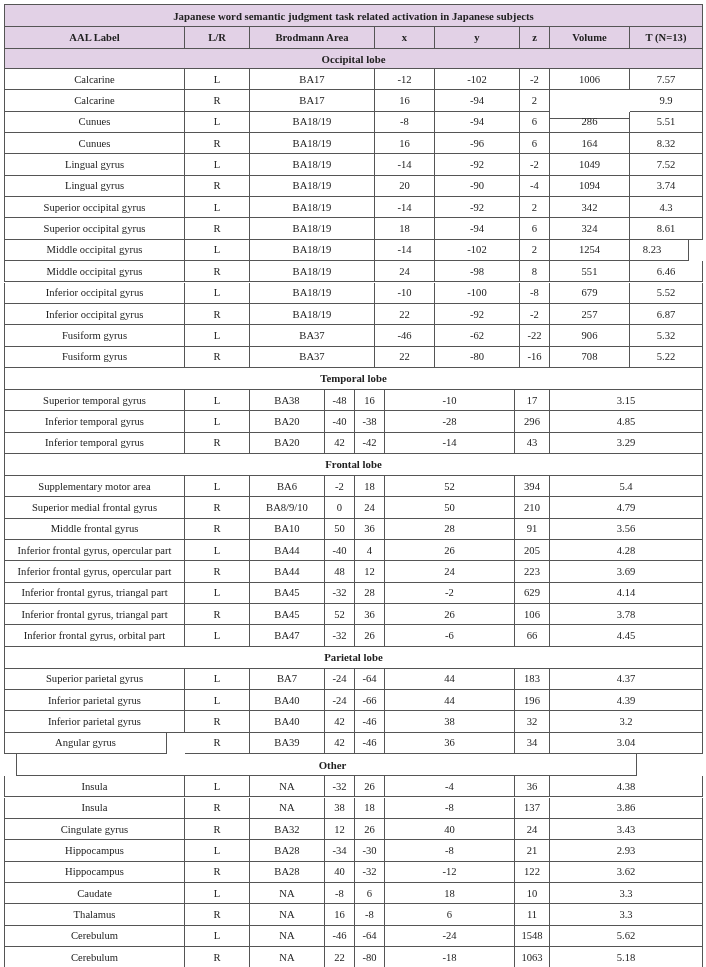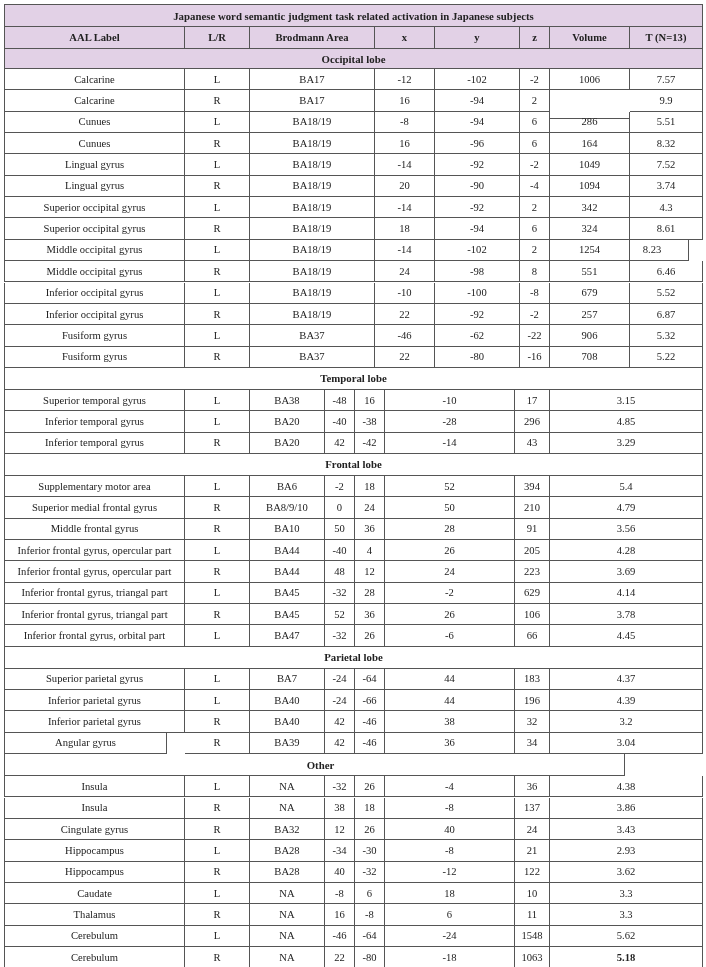--- a/index.html
+++ b/index.html
@@ -331,21 +331,21 @@
       <div class="cell first" style="left: 0px; width: 163px;">Angular gyrus</div>
       <div class="cell" style="left: 181px; width: 65px;">R</div>
       <div class="cell" style="left: 246px; width: 75px;">BA39</div>
       <div class="cell" style="left: 321px; width: 30px;">42</div>
       <div class="cell" style="left: 351px; width: 30px;">-46</div>
       <div class="cell" style="left: 381px; width: 130px;">36</div>
       <div class="cell" style="left: 511px; width: 35px;">34</div>
       <div class="cell" style="left: 546px; width: 153px;">3.04</div>
     </div>
     <div class="row" style="top: 750.15px; height: 22px;">
-      <div class="cell first section" style="left: 0px; width: 621px; padding-left: 12px;">Other</div>
+      <div class="cell first section" style="left: 12px; width: 621px; padding-left: 12px;">Other</div>
     </div>
     <div class="row" style="top: 772.15px; height: 21.35px;">
       <div class="cell first" style="left: 0px; width: 181px;">Insula</div>
       <div class="cell" style="left: 181px; width: 65px;">L</div>
       <div class="cell" style="left: 246px; width: 75px;">NA</div>
       <div class="cell" style="left: 321px; width: 30px;">-32</div>
       <div class="cell" style="left: 351px; width: 30px;">26</div>
       <div class="cell" style="left: 381px; width: 130px;">-4</div>
       <div class="cell" style="left: 511px; width: 35px;">36</div>
       <div class="cell" style="left: 546px; width: 153px;">4.38</div>
@@ -421,15 +421,15 @@
       <div class="cell" style="left: 546px; width: 153px;">5.62</div>
     </div>
     <div class="row" style="top: 942.95px; height: 21.35px;">
       <div class="cell first" style="left: 0px; width: 181px;">Cerebulum</div>
       <div class="cell" style="left: 181px; width: 65px;">R</div>
       <div class="cell" style="left: 246px; width: 75px;">NA</div>
       <div class="cell" style="left: 321px; width: 30px;">22</div>
       <div class="cell" style="left: 351px; width: 30px;">-80</div>
       <div class="cell" style="left: 381px; width: 130px;">-18</div>
       <div class="cell" style="left: 511px; width: 35px;">1063</div>
-      <div class="cell" style="left: 546px; width: 153px; font-weight: bold;">5.18</div>
+      <div class="cell" style="left: 546px; width: 153px;">5.18</div>
     </div>
   </div>
 
 </body></html>

